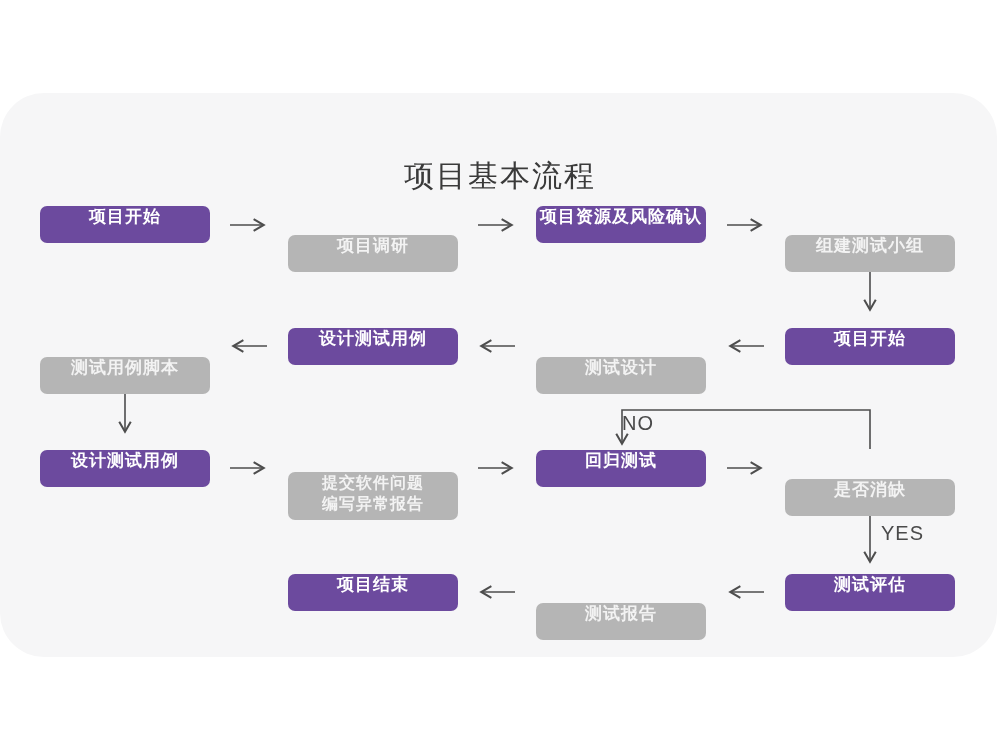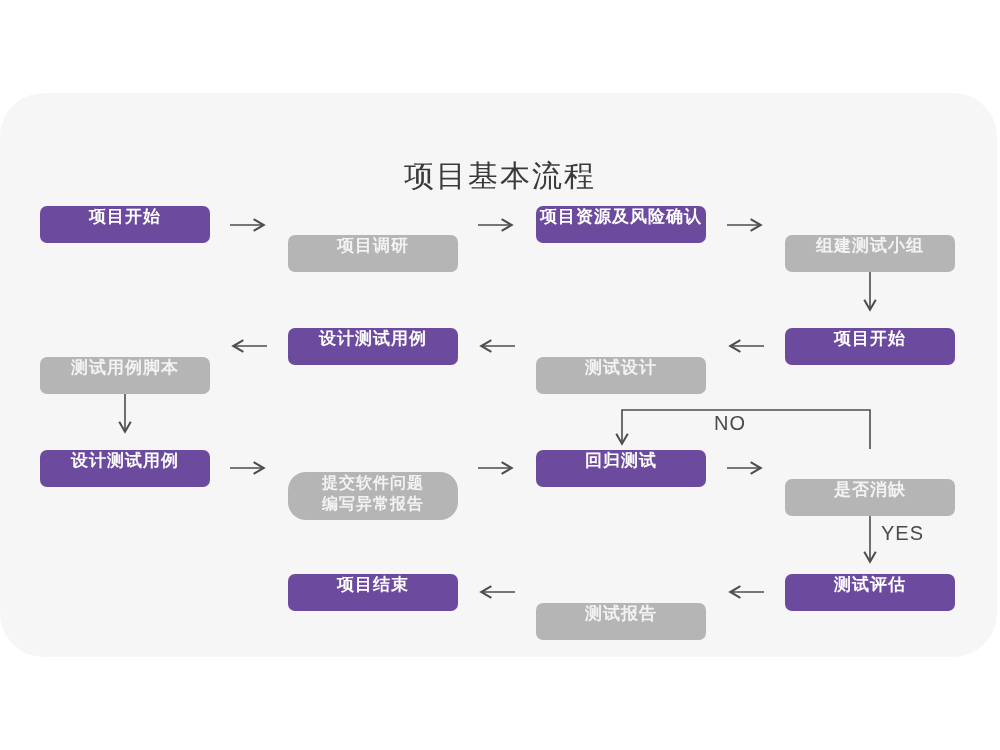--- a/index.html
+++ b/index.html
@@ -29,27 +29,27 @@
     display:flex;justify-content:center;
     border-radius:7px;
     font-size:17px;letter-spacing:1px;line-height:21px;
     text-align:center;
     color:var(--node-text,#ffffff);
     font-weight:bold;
   }
   .node span{white-space:pre-line;}
   .node.primary{background:var(--accent-purple,#6c4a9e);}
   .node.secondary{background:var(--node-gray,#b5b5b5);color:#f3f3f3;margin-top:29px;}
-  .node.tall{height:48px;font-size:16px;border-radius:18px;}
+  .node.tall{height:48px;font-size:16px;}
   .edge-label{
     position:absolute;
     font-size:20px;letter-spacing:1px;
     color:var(--edge-label-text,#4a4a4a);
   }
-  .edge-label.no{left:622px;width:216px;top:412px;text-align:center;}
+  .edge-label.no{left:622px;width:216px;top:412px;}
   .edge-label.yes{left:881px;top:522px;}
 </style>
 </head>
 <body>
 
 <div class="canvas">
 
   <div class="card"></div>
 
   <h1 class="title">项目基本流程</h1>

